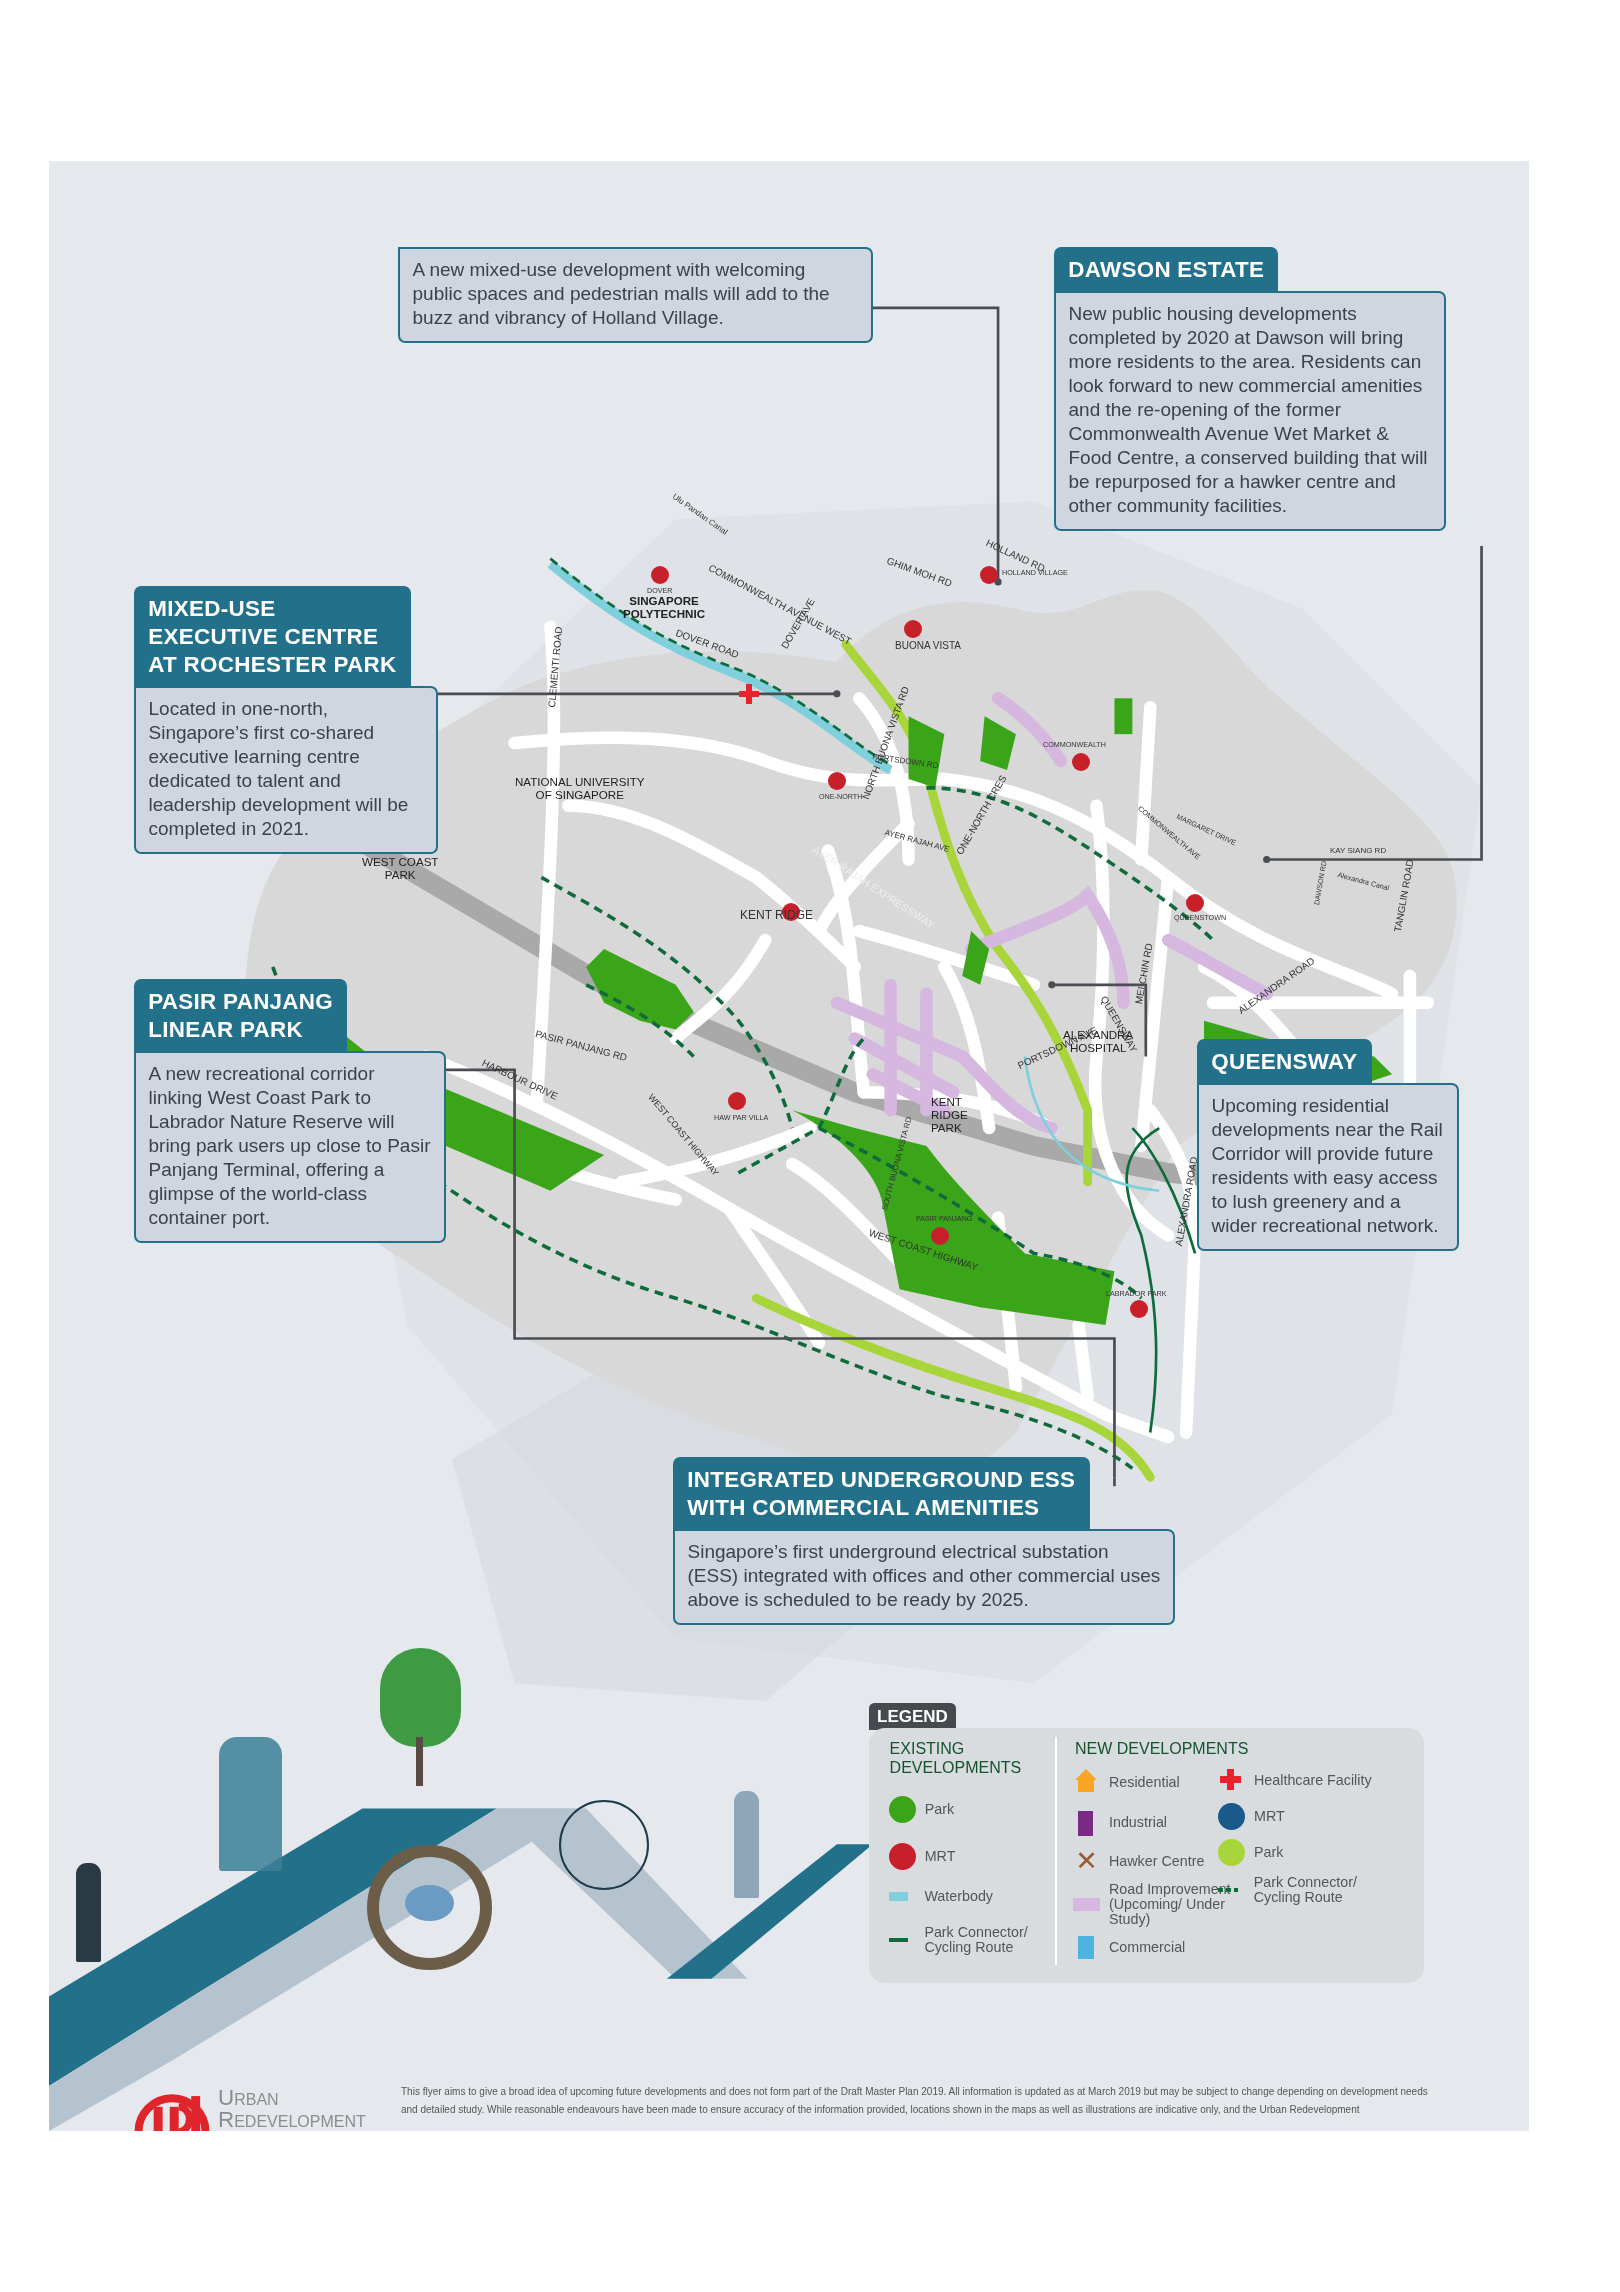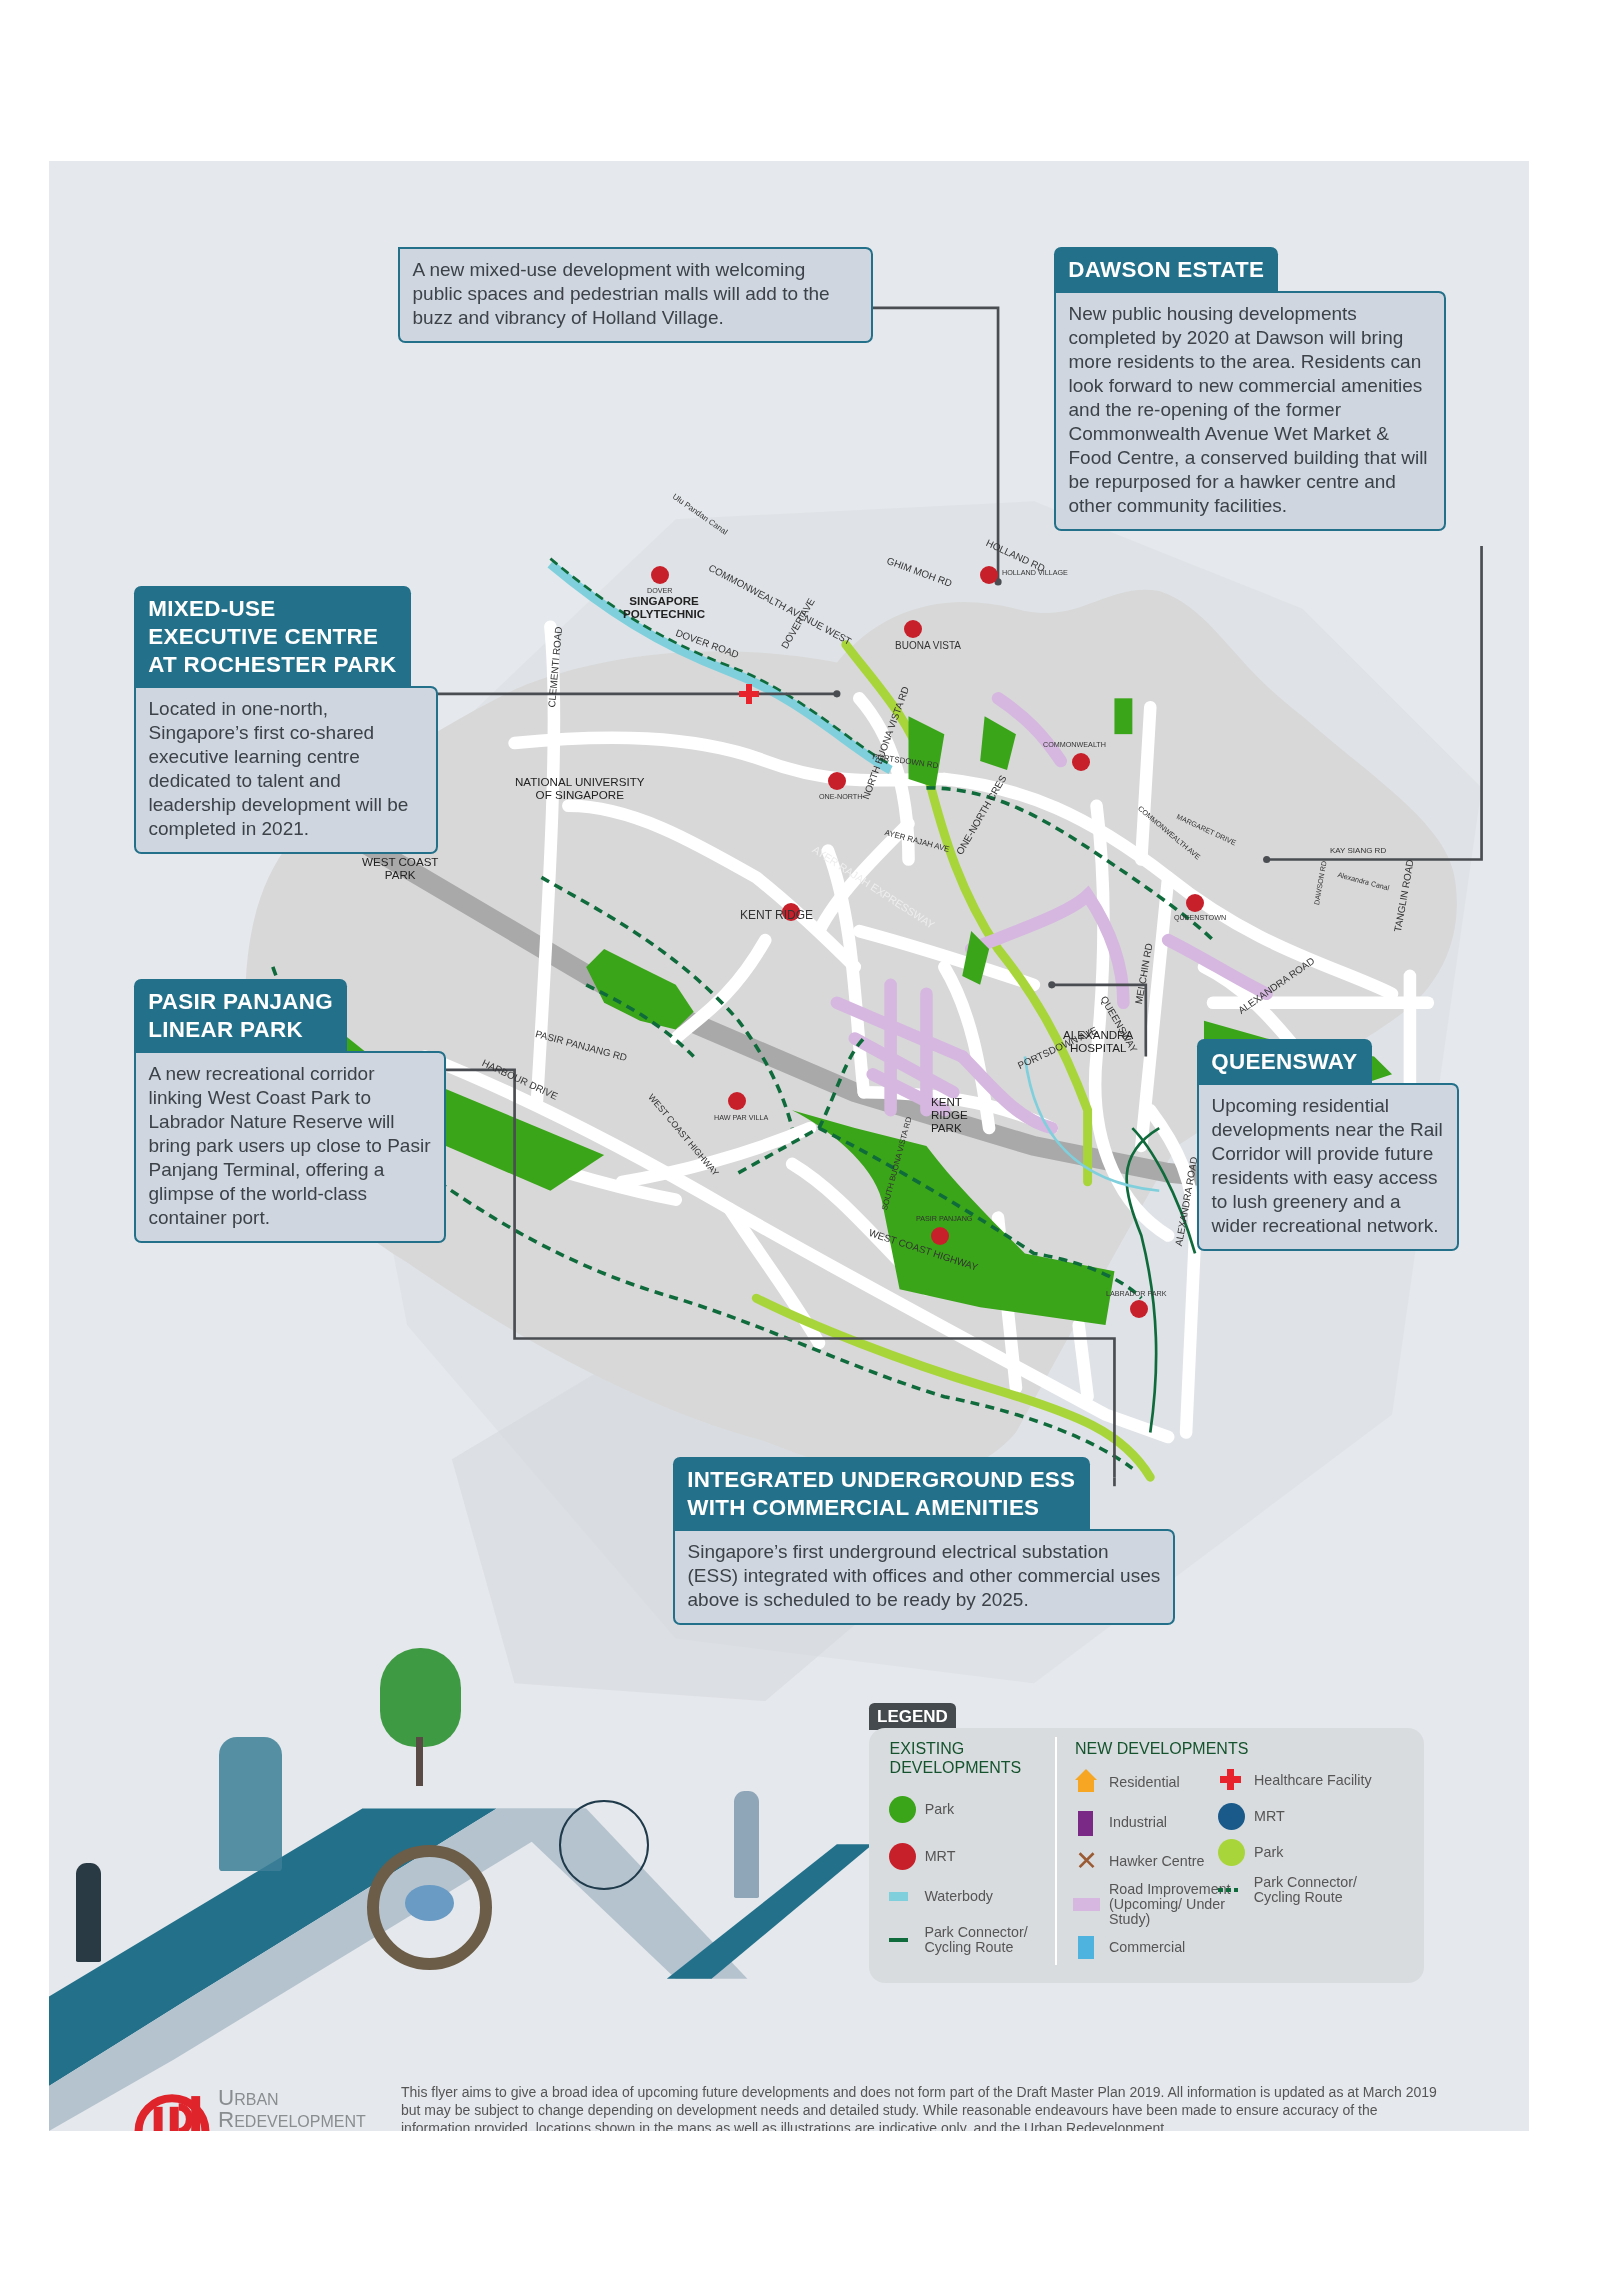--- a/index.html
+++ b/index.html
@@ -11,21 +11,21 @@
   .callout .head{display:inline-block;background:#23708a;color:#fff;font-weight:bold;font-size:22.4px;line-height:28px;padding:9px 14.3px 7.2px 14.3px;border-radius:7.2px 7.2px 0 0;letter-spacing:0.3px;}
   .callout .body{background:#cfd6df;border:2.7px solid #23708a;border-radius:0 7.2px 7.2px 7.2px;color:#3c4248;font-size:19px;line-height:24px;padding:9px 12.5px 10.7px 12.5px;}
   .lbl{position:absolute;font-size:9.9px;color:#333;white-space:nowrap;font-family:"Liberation Sans",sans-serif;}
   .lbl.big{font-size:11.6px;}
   .lbl.dark{color:#222;}
   .legend{position:absolute;left:869px;top:1728px;width:555px;height:255px;background:#d9dcdf;border-radius:16px;}
   .legend-tab{position:absolute;left:869px;top:1703px;background:#454a4f;color:#fff;font-weight:bold;font-size:17px;padding:3.6px 8px;border-radius:5.4px 5.4px 0 0;}
   .lg-h{position:absolute;font-weight:normal;font-size:16px;color:#14532d;line-height:19px;}
   .lg-item{position:absolute;font-size:14.3px;color:#555;line-height:15px;display:flex;align-items:center;}
   .lg-ic{display:inline-block;width:27px;height:27px;margin-right:9px;flex:none;position:relative;}
-  .footer-text{position:absolute;left:401px;top:2083px;width:1039px;font-size:14px;line-height:18px;color:#555;}
+  .footer-text{position:absolute;left:401px;top:2083px;width:1039px;font-size:10px;line-height:18px;color:#555;}
   .logo{position:absolute;left:134px;top:2087px;}
   .logo-text{position:absolute;left:218px;top:2087px;color:#8a8d90;font-size:22.4px;line-height:22.4px;font-variant:small-caps;}
 </style>
 </head>
 <body>
 
 <div class="page">
   <svg class="map" width="1480" height="1970" viewBox="0 0 1653 2200">
 
     <polygon points="300,780 700,400 1100,380 1400,500 1600,700 1500,1400 1100,1700 700,1650 400,1300" fill="#d9dde1" opacity="0.5"></polygon>

